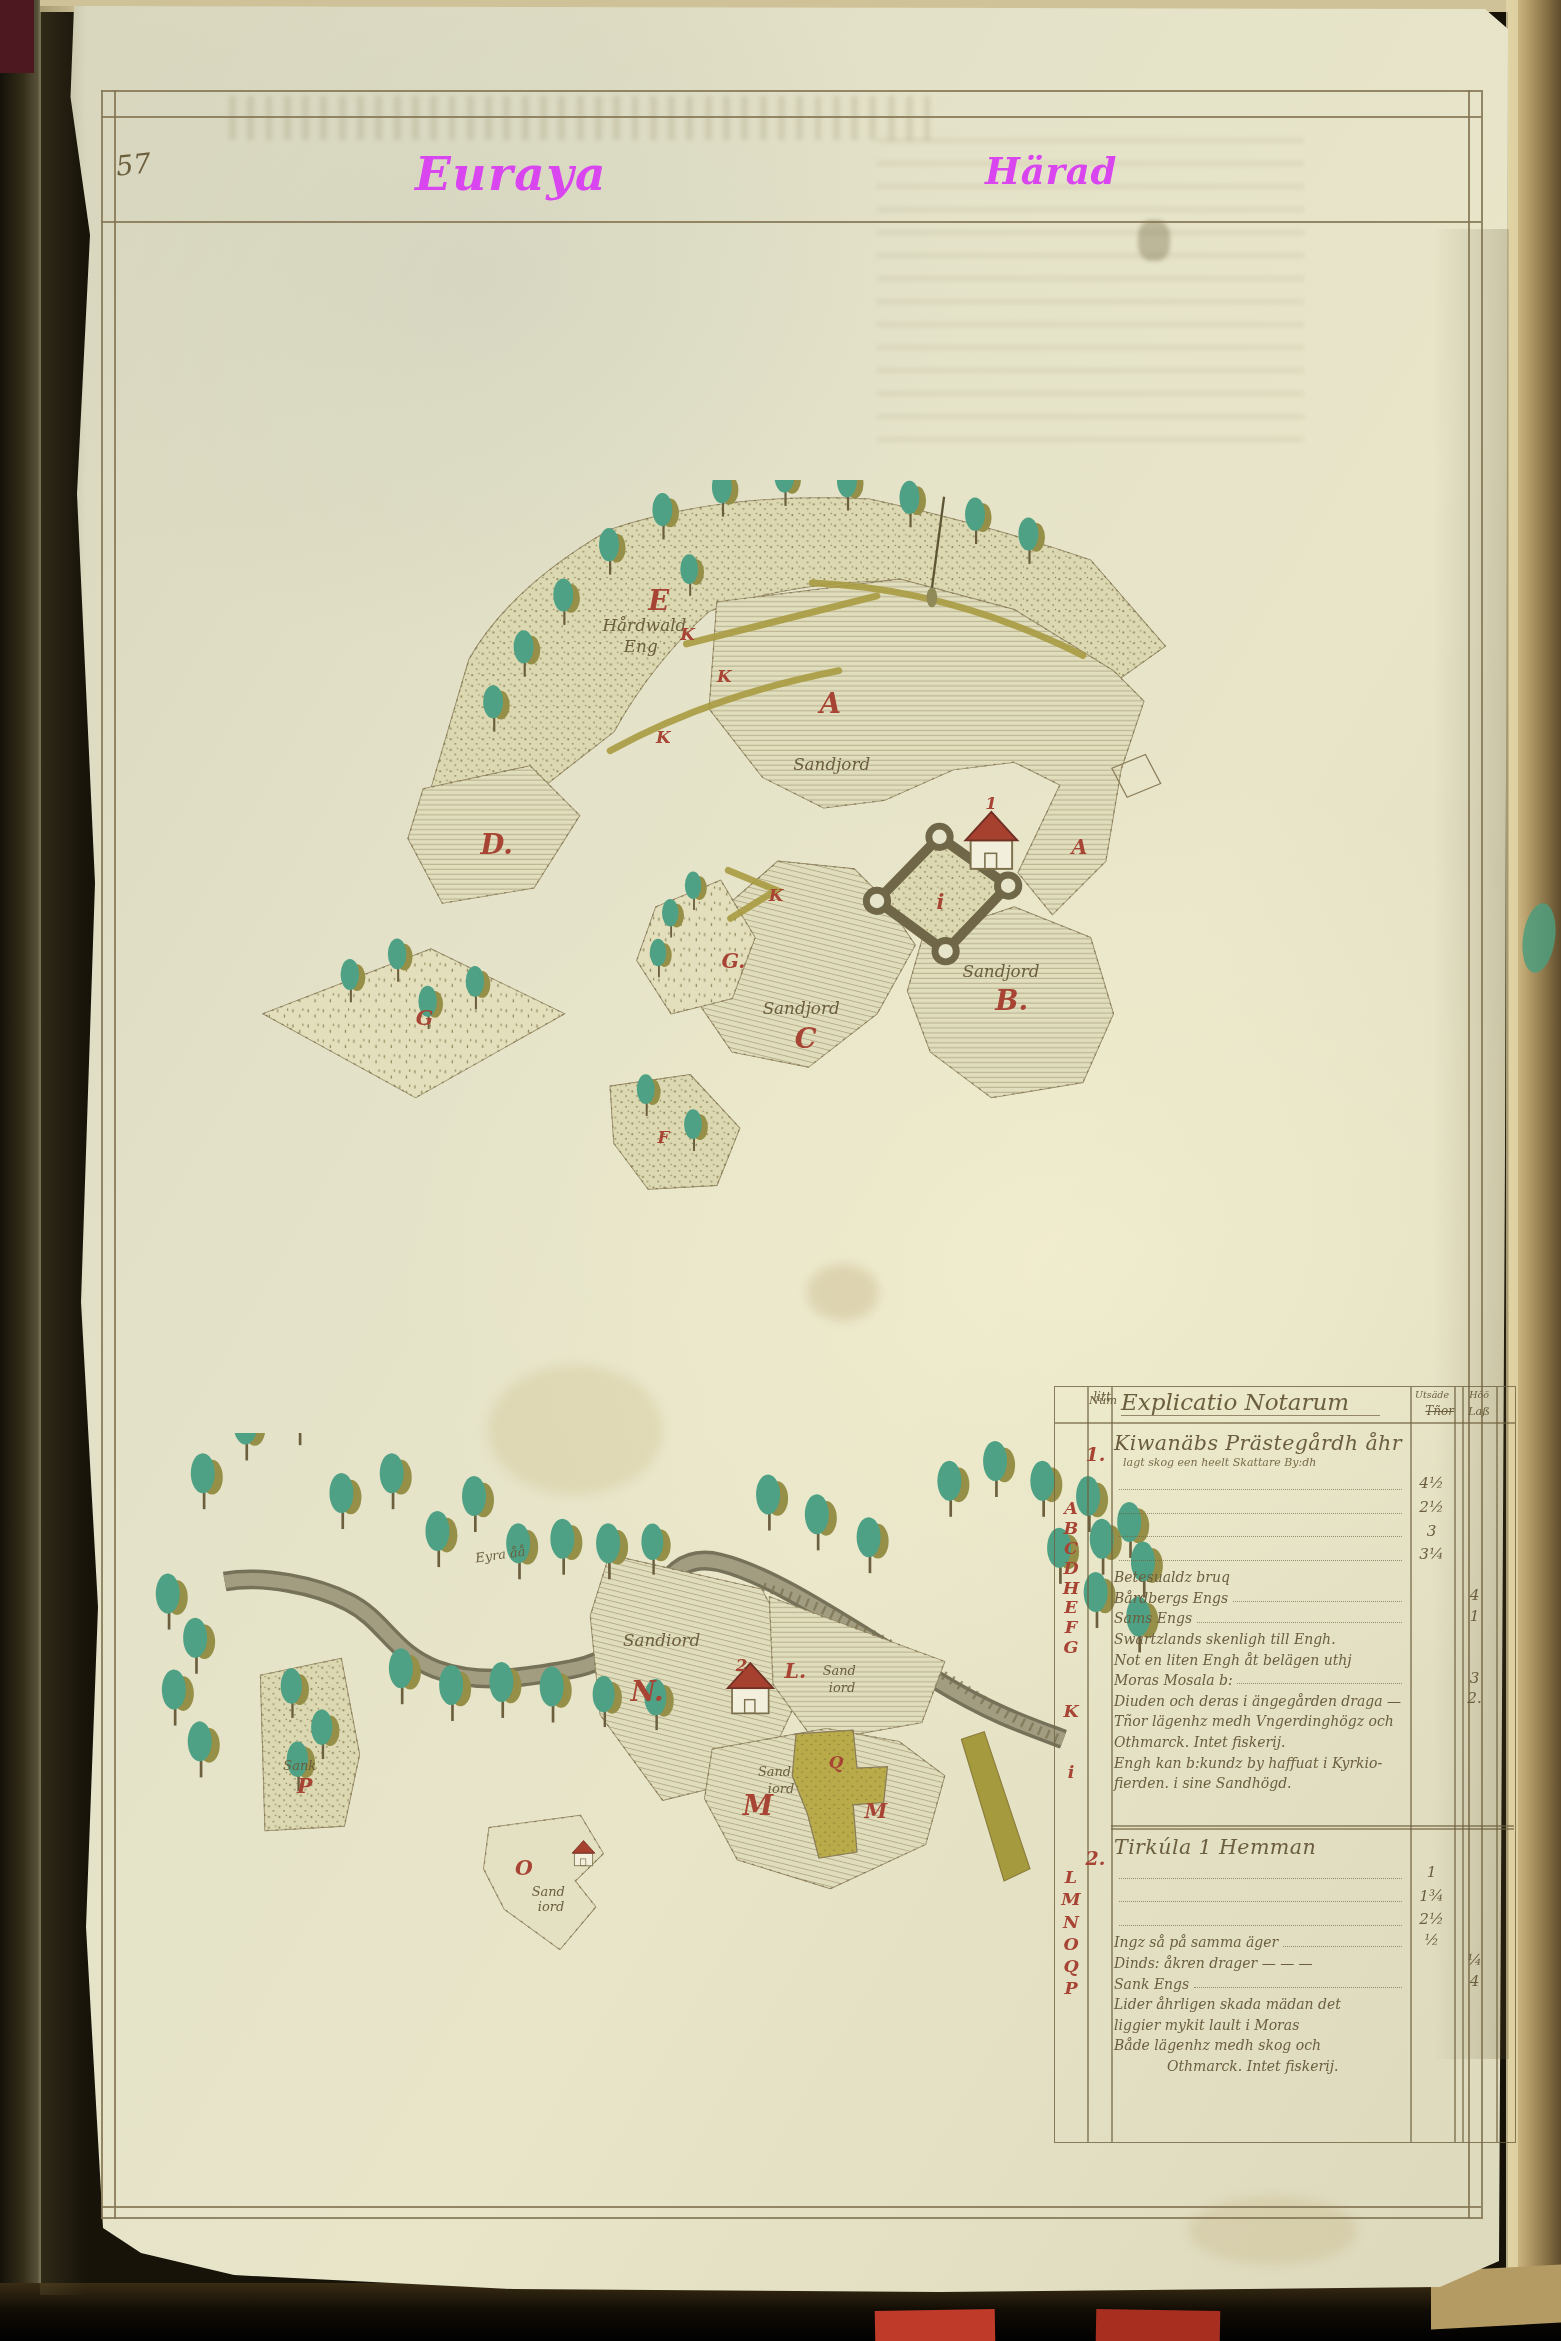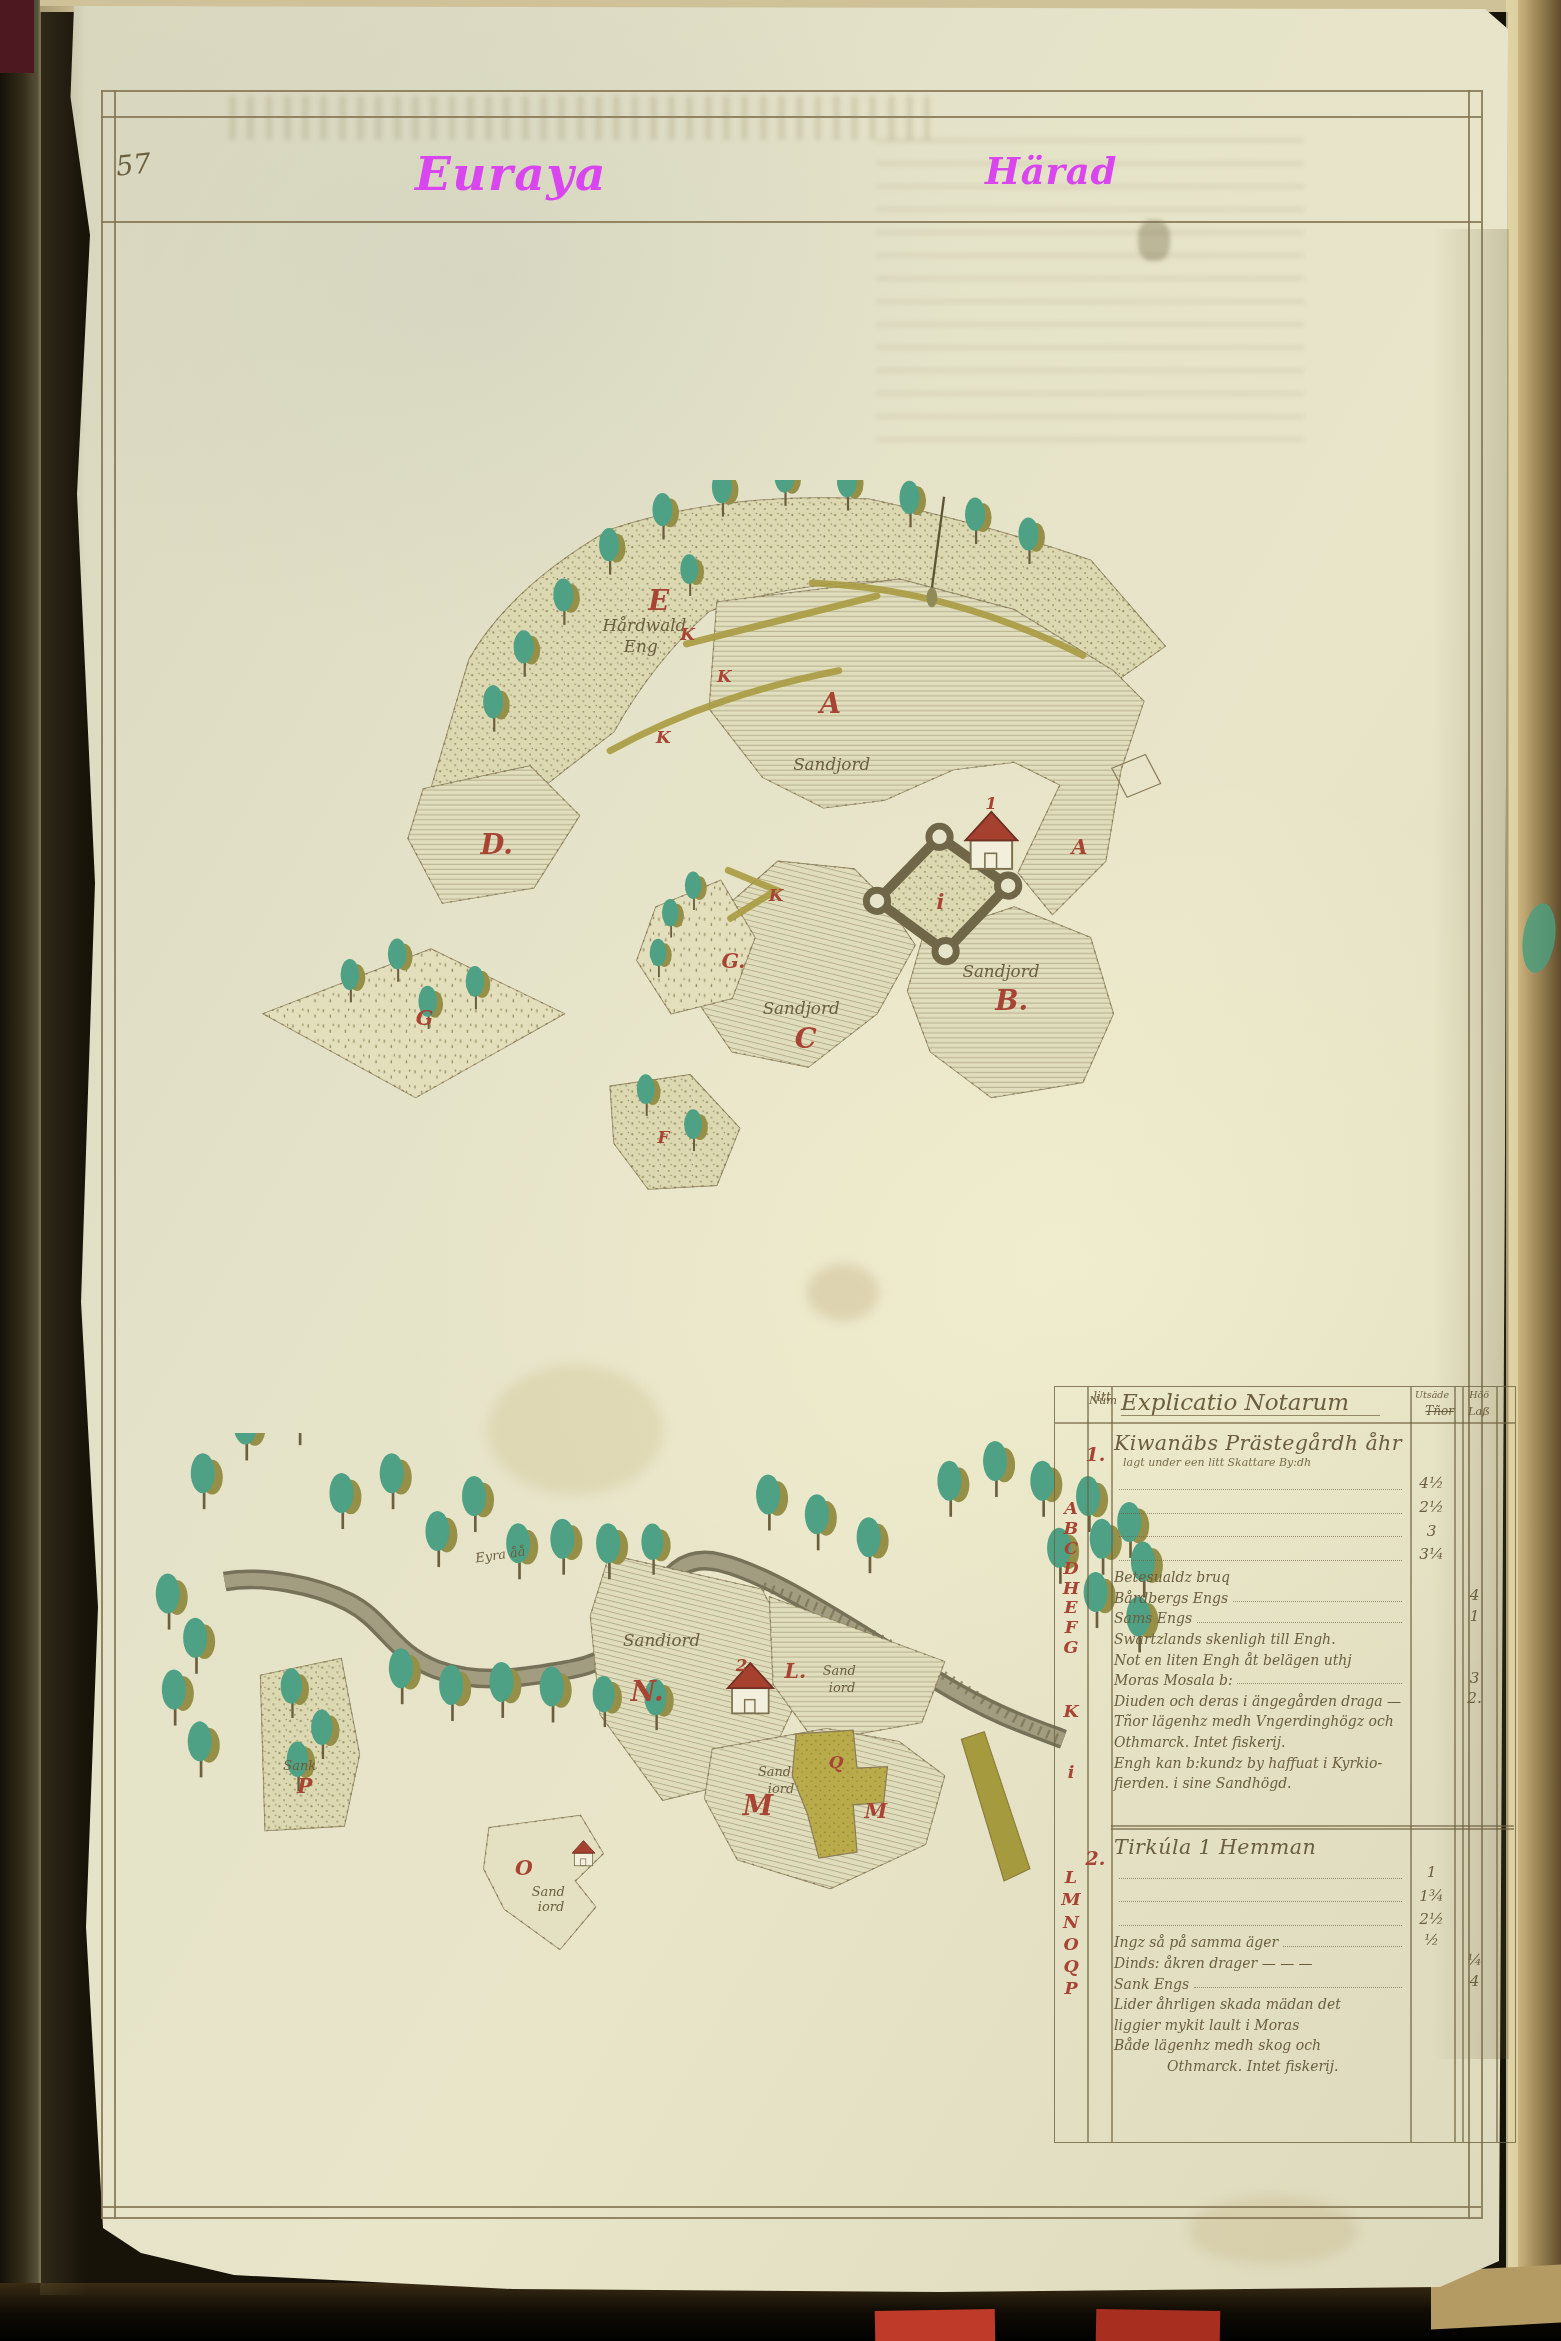--- a/index.html
+++ b/index.html
@@ -373,21 +373,21 @@
         <span class="litt" style="top: 375px;">i</span>
         <span class="litt" style="top: 480px;">L</span>
         <span class="litt" style="top: 502px;">M</span>
         <span class="litt" style="top: 525px;">N</span>
         <span class="litt" style="top: 547px;">O</span>
         <span class="litt" style="top: 569px;">Q</span>
         <span class="litt" style="top: 591px;">P</span>
         <span class="enum" style="top: 56px;">1.</span>
         <div class="entry" style="top: 44px;">
           <div class="etitle">Kiwanäbs Prästegårdh åhr</div>
-          <div class="esub">lagt under een litt Skattare By:dh</div>
+          <div class="esub">lagt skog een heelt Skattare By:dh</div>
           <div class="trow sp">
             <span class="lead"></span>
             <span class="val c1">4½</span>
           </div>
           <div class="trow sp">
             <span class="lead"></span>
             <span class="val c1">2½</span>
           </div>
           <div class="trow sp">
             <span class="lead"></span>

